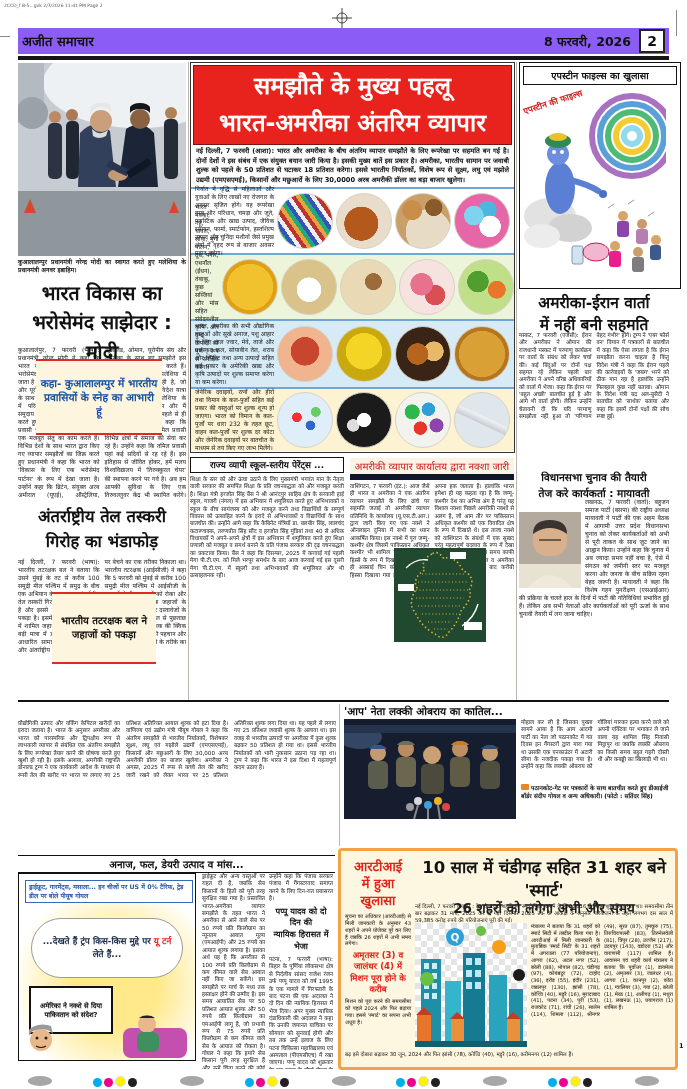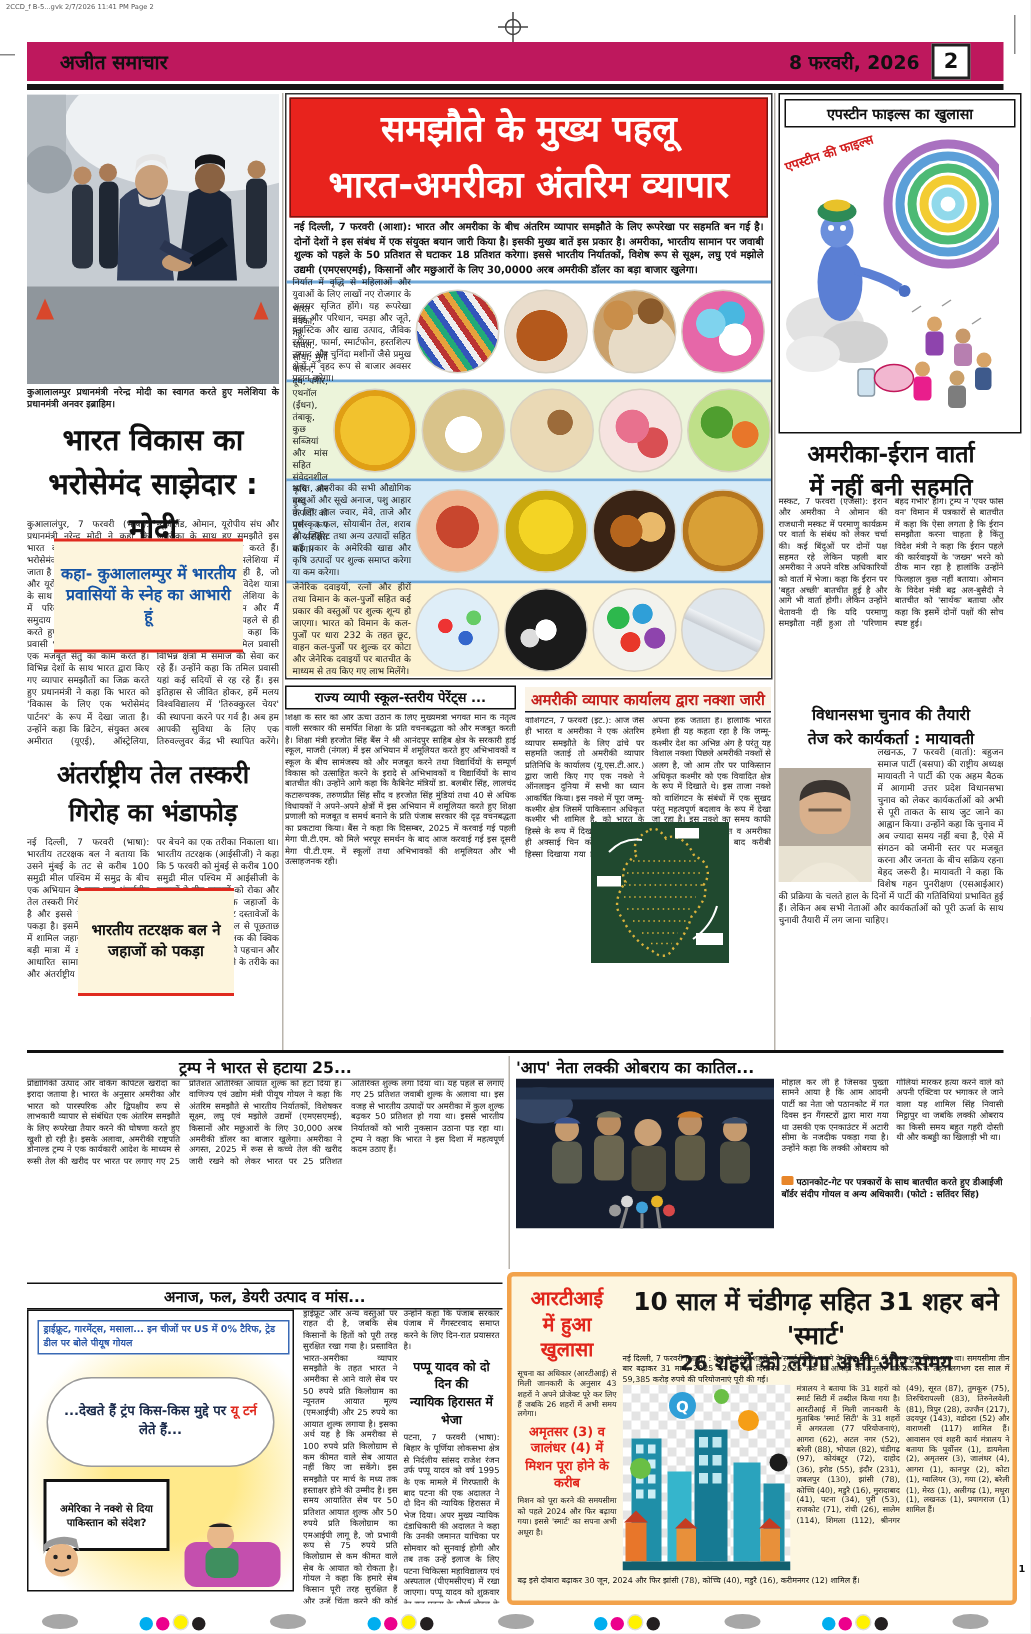--- a/index.html
+++ b/index.html
@@ -44,21 +44,21 @@
 
   <div class="abs" style="left:4px;top:3px;font-size:4.5px;color:#555;">2CCD_f B-5...gvk  2/7/2026  11:41 PM  Page 2</div>
   <svg class="abs" style="left:330px;top:6px;" width="24" height="24" viewBox="0 0 24 24">
     <circle cx="12" cy="12" r="5" fill="none" stroke="#444" stroke-width="1"></circle>
     <line x1="12" y1="2" x2="12" y2="22" stroke="#444" stroke-width="1"></line>
     <line x1="2" y1="12" x2="22" y2="12" stroke="#444" stroke-width="1"></line>
   </svg>
   <div class="abs" style="left:0;top:36px;width:10px;height:1px;background:#888;"></div>
   <div class="abs" style="left:676px;top:10px;width:1px;height:26px;background:#888;"></div>
 
-  <div class="abs" style="left:18px;top:28px;width:651px;height:26px;background:#be185d;display:flex;align-items:center;padding:0 22px;box-sizing:border-box;">
+  <div class="abs" style="left:18px;top:28px;width:651px;height:26px;background:#8b5cf6;display:flex;align-items:center;padding:0 4px;box-sizing:border-box;">
     <div style="font-size:13px;font-weight:800;">अजीत समाचार</div>
     <div style="margin-left:auto;font-size:12.5px;font-weight:800;">8 फरवरी, 2026</div>
     <div style="margin-left:8px;width:22px;height:20px;border:2px solid #222;background:#fff;display:flex;align-items:center;justify-content:center;font-size:14px;font-weight:800;">2</div>
   </div>
   <div class="abs" style="left:18px;top:56px;width:651px;height:3.5px;background:#161616;"></div>
 
   <svg class="abs" style="left:18px;top:63px;" width="168" height="193" viewBox="0 0 168 193">
     <rect width="168" height="193" fill="#c6ccd2"></rect>
     <ellipse cx="120" cy="20" rx="95" ry="45" fill="#eef1f3"></ellipse>
     <rect x="0" y="128" width="168" height="65" fill="#8f969c"></rect>
@@ -142,21 +142,21 @@
       <div class="circ im-plane"></div>
     </div>
   </div>
 
   <div class="abs" style="left:190px;top:457px;width:154px;">
     <div style="border:1.5px solid #111;text-align:center;font-weight:800;font-size:8.8px;padding:1px 16px;">राज्य व्यापी स्कूल-स्तरीय पेरेंट्स ...</div>
     <div class="bt2 jt" style="margin-top:3px;height:228px;overflow:hidden;">शिक्षा के स्तर को और ऊंचा उठाने के लिए मुख्यमंत्री भगवंत मान के नेतृत्व वाली सरकार की समर्पित शिक्षा के प्रति वचनबद्धता को और मजबूत करती है। शिक्षा मंत्री हरजोत सिंह बैंस ने श्री आनंदपुर साहिब क्षेत्र के सरकारी हाई स्कूल, माजरी (नंगल) में इस अभियान में शमूलियत करते हुए अभिभावकों व स्कूल के बीच सामंजस्य को और मजबूत करने तथा विद्यार्थियों के सम्पूर्ण विकास को उत्साहित करने के इरादे से अभिभावकों व विद्यार्थियों के साथ बातचीत की। उन्होंने आगे कहा कि कैबिनेट मंत्रियों डा. बलबीर सिंह, लालचंद कटारूचक्क, तरुणप्रीत सिंह सौंद व हरजोत सिंह मुंडियां तथा 40 से अधिक विधायकों ने अपने-अपने क्षेत्रों में इस अभियान में शमूलियत करते हुए शिक्षा प्रणाली को मजबूत व समर्थ बनाने के प्रति पंजाब सरकार की दृढ़ वचनबद्धता का प्रकटावा किया। बैंस ने कहा कि दिसम्बर, 2025 में करवाई गई पहली मेगा पी.टी.एम. को मिले भरपूर समर्थन के बाद आज करवाई गई इस दूसरी मेगा पी.टी.एम. में स्कूलों तथा अभिभावकों की शमूलियत और भी उत्साहजनक रही।</div>
   </div>
 
   <div class="abs" style="left:350px;top:456px;width:164px;">
-    <div style="text-align:center;font-weight:700;font-size:10px;color:#c41e1a;background:#faf3e6;border-bottom:1px solid #0f172a;margin-top:2px;padding:1px 0;">अमरीकी व्यापार कार्यालय द्वारा नक्शा जारी</div>
+    <div style="text-align:center;font-weight:400;font-size:10px;color:#c41e1a;background:#faf3e6;border-bottom:6px solid #0f172a;margin-top:2px;padding:1px 0;">अमरीकी व्यापार कार्यालय द्वारा नक्शा जारी</div>
     <div class="bt2 cols2 jt" style="margin-top:3px;height:198px;overflow:hidden;">वाशिंगटन, 7 फरवरी (इंट.): आज जैसे ही भारत व अमरीका ने एक अंतरिम व्यापार समझौते के लिए ढांचे पर सहमति जताई तो अमरीकी व्यापार प्रतिनिधि के कार्यालय (यू.एस.टी.आर.) द्वारा जारी किए गए एक नक्शे ने ऑनलाइन दुनिया में सभी का ध्यान आकर्षित किया। इस नक्शे में पूरा जम्मू-कश्मीर क्षेत्र जिसमें पाकिस्तान अधिकृत कश्मीर भी शामिल है, को भारत के हिस्से के रूप में दिखाया गया है, साथ ही अक्साई चिन को भी भारत का हिस्सा दिखाया गया है, जिस पर चीन अपना हक जताता है। हालांकि भारत हमेशा ही यह कहता रहा है कि जम्मू-कश्मीर देश का अभिन्न अंग है परंतु यह विशाल नक्शा पिछले अमरीकी नक्शों से अलग है, जो आम तौर पर पाकिस्तान अधिकृत कश्मीर को एक विवादित क्षेत्र के रूप में दिखाते थे। इस ताजा नक्शे को वाशिंगटन के संबंधों में एक सुखद परंतु महत्वपूर्ण बदलाव के रूप में देखा जा रहा है। इस नक्शे का समय काफी महत्वपूर्ण है क्योंकि भारत व अमरीका एक लाभपूर्ण डील के बाद करीबी महसूस कर रहे हैं।</div>
   </div>
   <svg class="abs" style="left:394px;top:548px;" width="92" height="94" viewBox="0 0 92 94">
     <rect width="92" height="94" fill="#20492f"></rect>
     <path d="M38,6 C30,10 27,17 31,22 C23,26 19,34 23,40 C17,48 15,58 21,64 C25,74 33,82 41,86 C46,91 52,90 55,84 C61,78 65,70 67,63 C73,56 79,48 75,42 C81,34 77,25 69,23 C65,13 56,7 50,11 C46,5 42,3 38,6 Z" fill="none" stroke="#d9b23c" stroke-width="1.6" stroke-dasharray="1.5,2.6"></path>
     <g stroke="#d9b23c" stroke-width="1" stroke-dasharray="1,2.4">
       <line x1="28" y1="26" x2="70" y2="26"></line>
         <line x1="24" y1="34" x2="74" y2="34"></line>
       <line x1="22" y1="42" x2="74" y2="42"></line>
         <line x1="22" y1="50" x2="70" y2="50"></line>
@@ -235,21 +235,20 @@
       <rect x="14" y="10" width="34" height="34" rx="14" fill="#d9b08c"></rect>
       <path d="M14,22 q0,-14 17,-14 q17,0 17,14 l-3,-2 q-14,-8 -28,0 z" fill="#3a3430"></path>
       <line x1="20" y1="28" x2="42" y2="28" stroke="#6b5a4a" stroke-width="2"></line>
       <path d="M8,76 q23,-26 46,0 z" fill="#efe9da"></path>
     </svg>
     <span>लखनऊ, 7 फरवरी (वार्ता): बहुजन समाज पार्टी (बसपा) की राष्ट्रीय अध्यक्ष मायावती ने पार्टी की एक अहम बैठक में आगामी उत्तर प्रदेश विधानसभा चुनाव को लेकर कार्यकर्ताओं को अभी से पूरी ताकत के साथ जुट जाने का आह्वान किया। उन्होंने कहा कि चुनाव में अब ज्यादा समय नहीं बचा है, ऐसे में संगठन को जमीनी स्तर पर मजबूत करना और जनता के बीच सक्रिय रहना बेहद जरूरी है। मायावती ने कहा कि विशेष गहन पुनरीक्षण (एसआईआर) की प्रक्रिया के चलते हाल के दिनों में पार्टी की गतिविधियां प्रभावित हुई हैं। लेकिन अब सभी नेताओं और कार्यकर्ताओं को पूरी ऊर्जा के साथ चुनावी तैयारी में लग जाना चाहिए।</span>
   </div>
 
   <div class="abs" style="left:18px;top:700px;width:651px;height:2px;background:#111;"></div>
 
-  <div class="abs" style="left:18px;top:704px;width:318px;text-align:center;font-weight:800;font-size:10.5px;border-bottom:1px solid #999;padding-bottom:1px;">ट्रम्प ने भारत से हटाया 25...</div>
   <div class="abs bt2 cols3" style="left:18px;top:720px;width:318px;height:130px;overflow:hidden;">प्रौद्योगिकी उत्पाद और वर्किंग केपिटल खरीदों का इरादा जताया है। भारत के अनुसार अमरीका और भारत को पारस्परिक और द्विपक्षीय रूप से लाभकारी व्यापार से संबंधित एक अंतरिम समझौते के लिए रूपरेखा तैयार करने की घोषणा करते हुए खुशी हो रही है। इसके अलावा, अमरीकी राष्ट्रपति डोनाल्ड ट्रम्प ने एक कार्यकारी आदेश के माध्यम से रूसी तेल की खरीद पर भारत पर लगाए गए 25 प्रतिशत अतिरिक्त आयात शुल्क को हटा दिया है। वाणिज्य एवं उद्योग मंत्री पीयूष गोयल ने कहा कि अंतरिम समझौते से भारतीय निर्यातकों, विशेषकर सूक्ष्म, लघु एवं मझोले उद्यमों (एमएसएमई), किसानों और मछुआरों के लिए 30,000 अरब अमरीकी डॉलर का बाजार खुलेगा। अमरीका ने अगस्त, 2025 में रूस से कच्चे तेल की खरीद जारी रखने को लेकर भारत पर 25 प्रतिशत अतिरिक्त शुल्क लगा दिया था। यह पहले से लगाए गए 25 प्रतिशत जवाबी शुल्क के अलावा था। इस वजह से भारतीय उत्पादों पर अमरीका में कुल शुल्क बढ़कर 50 प्रतिशत हो गया था। इससे भारतीय निर्यातकों को भारी नुकसान उठाना पड़ रहा था। ट्रम्प ने कहा कि भारत ने इस दिशा में महत्वपूर्ण कदम उठाए हैं।</div>
   <div class="abs hairv" style="left:339px;top:704px;height:142px;"></div>
 
   <div class="abs" style="left:344px;top:704px;width:325px;font-weight:800;font-size:10.5px;">'आप' नेता लक्की ओबराय का कातिल...</div>
   <svg class="abs" style="left:344px;top:719px;" width="172" height="100" viewBox="0 0 172 100">
     <rect width="172" height="100" fill="#151d2e"></rect>
     <ellipse cx="16" cy="18" rx="22" ry="12" fill="#43597c" opacity="0.7"></ellipse>
     <rect x="0" y="6" width="172" height="8" fill="#24344e"></rect>
     <g>
       <circle cx="34" cy="34" r="8" fill="#c59a6e"></circle>

